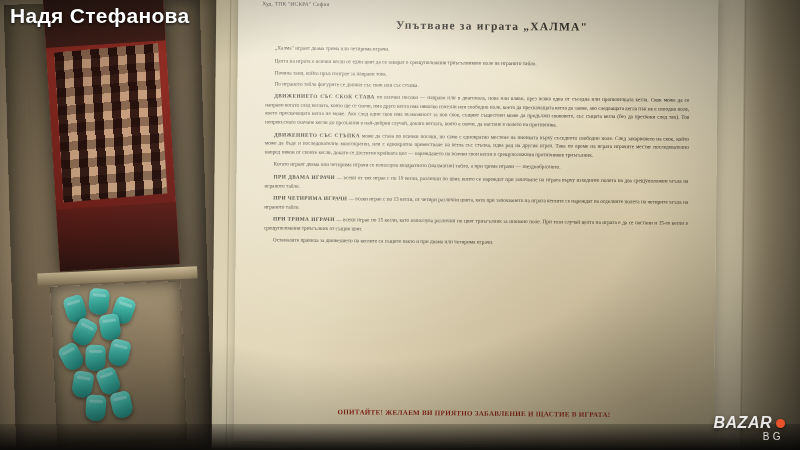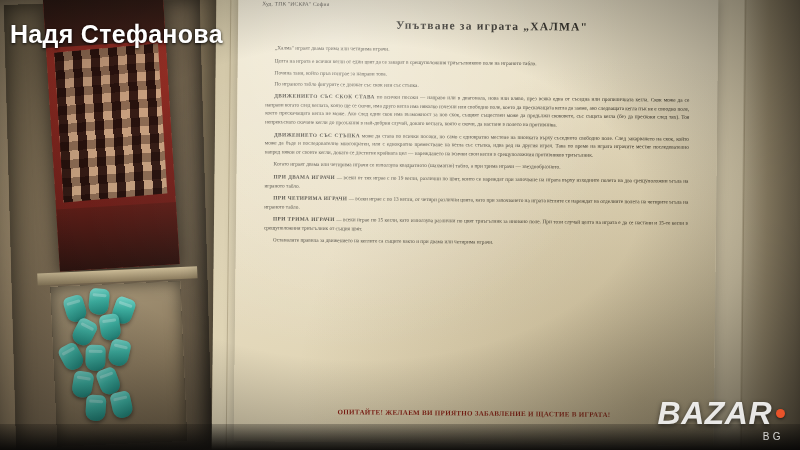--- a/index.html
+++ b/index.html
@@ -227,36 +227,36 @@
     font-weight: bold;
     color: #8c1c13;
     letter-spacing: .3px;
   }
 
   
   .name-tag {
     position: absolute;
     left: 0;
     top: 0;
-    padding: 20px 14px 10px 10px;
+    padding: 4px 14px 10px 10px;
     color: #ffffff;
     font-family: "Liberation Sans", sans-serif;
-    font-size: 25px;
+    font-size: 21px;
     font-weight: bold;
     text-shadow: 0 1px 3px rgba(0,0,0,0.9);
     letter-spacing: .3px;
   }
 
   
   .watermark {
     position: absolute;
     right: 14px;
     bottom: 18px;
     font-family: "Liberation Sans", sans-serif;
-    font-size: 32px;
+    font-size: 16px;
     font-weight: bold;
     font-style: italic;
     color: rgba(255,255,255,0.88);
     text-shadow: 0 2px 5px rgba(0,0,0,0.6);
     letter-spacing: .5px;
     display: flex;
     align-items: center;
     gap: 3px;
   }
   .watermark .dot {

